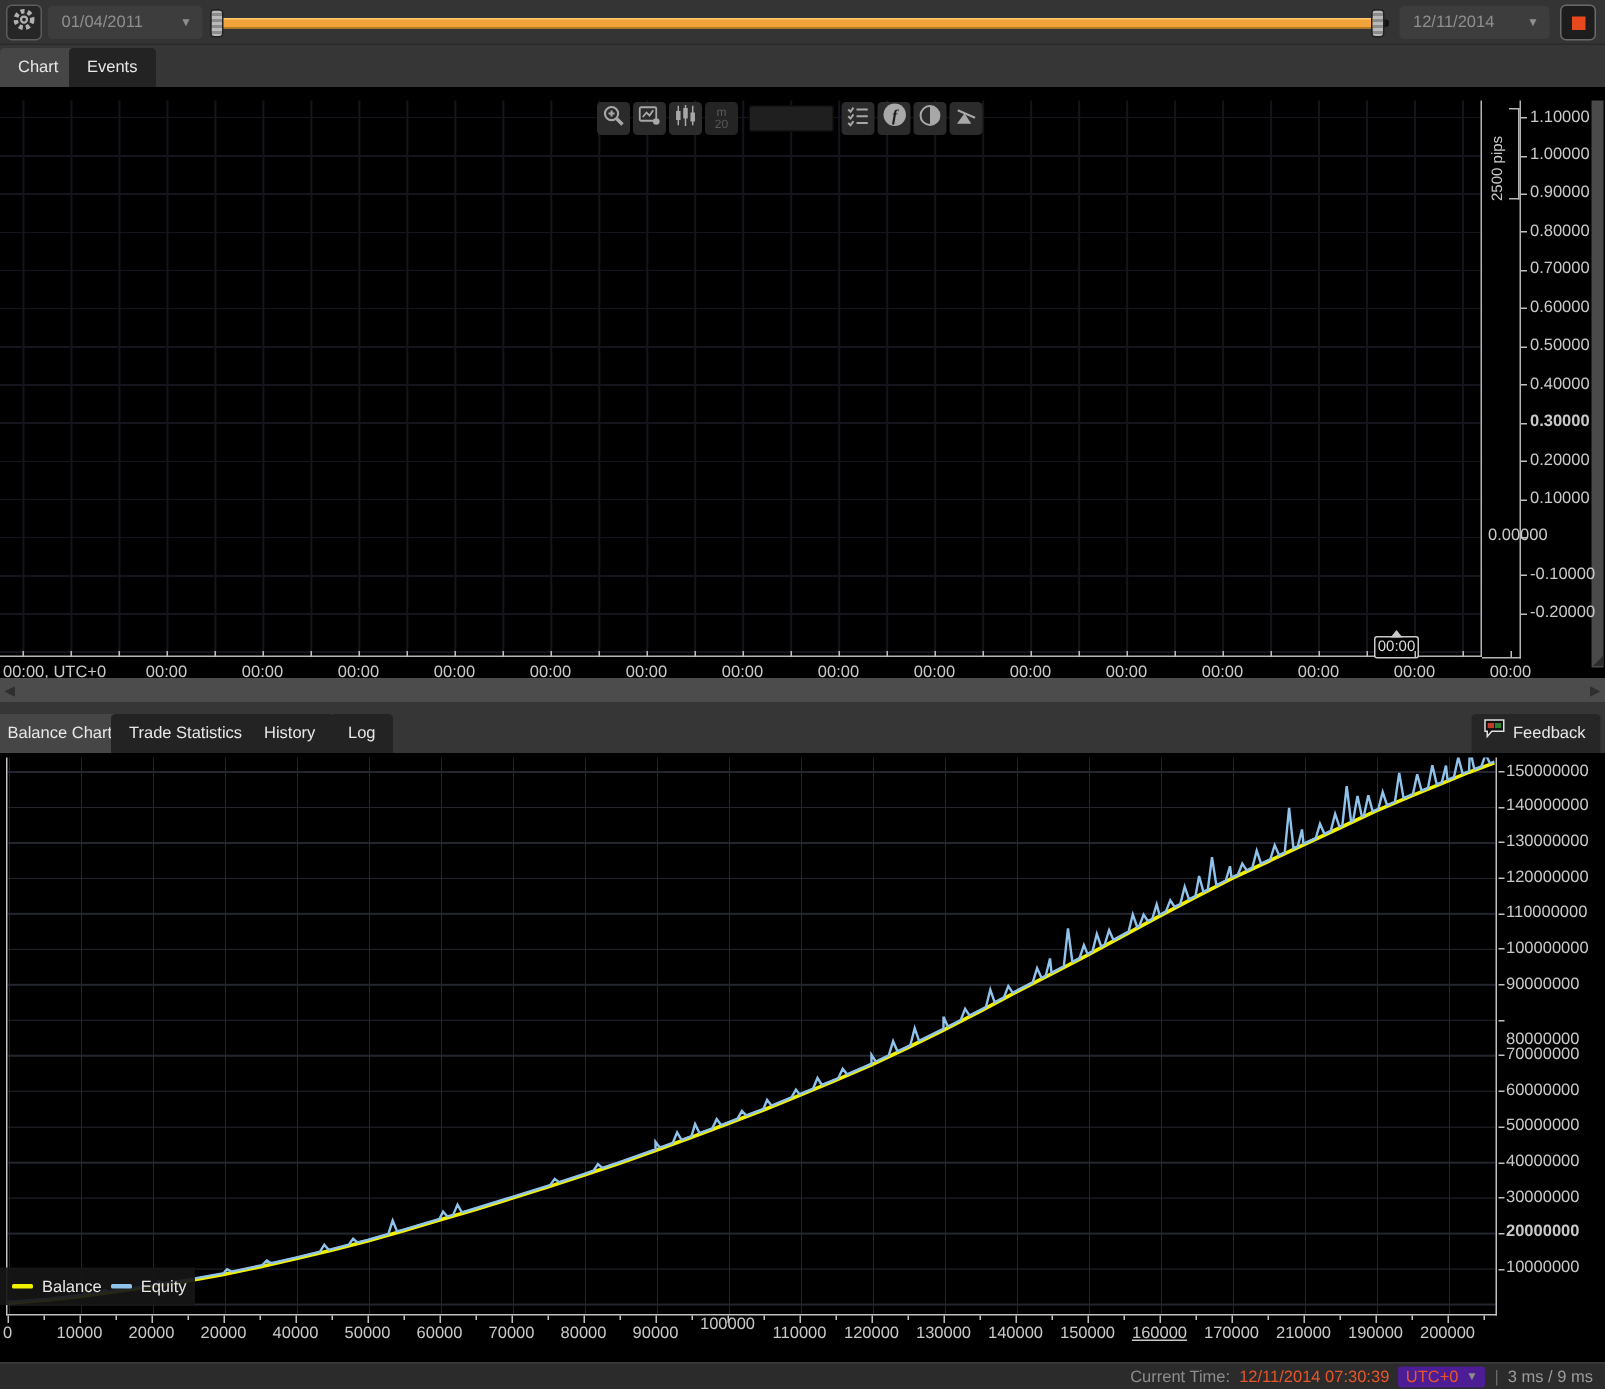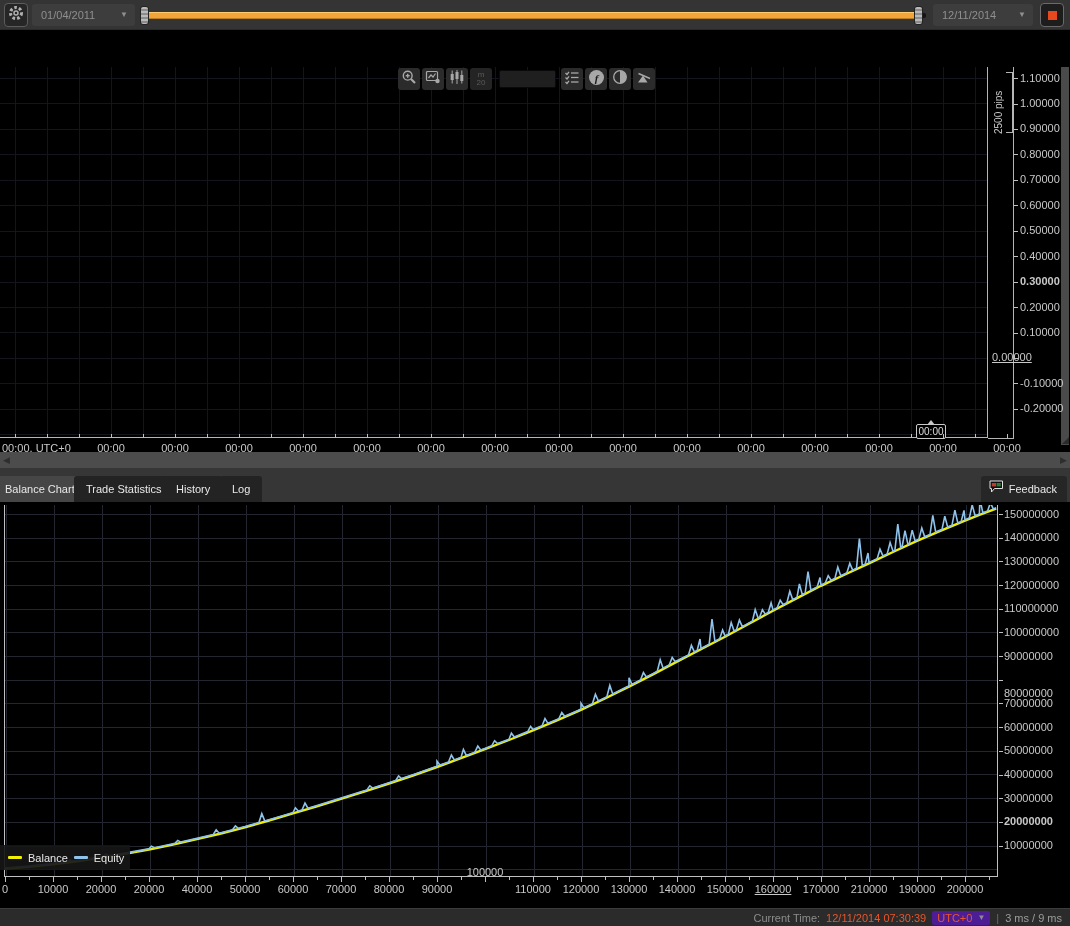--- a/index.html
+++ b/index.html
@@ -103,20 +103,24 @@
     </div>
     <div id="datefield2" class="datefield">
       <span>12/11/2014</span>
       <span class="arrow">▼</span>
     </div>
     <div id="stopbtn" class="iconbtn">
       <span id="stopsq"></span>
     </div>
   </div>
 
+  <div id="tabbar1" class="abs tabbar">
+    <div class="tab active" style="left:0;"><span>Chart</span></div>
+    <div class="tab" style="left:46px;"><span>Events</span></div>
+  </div>
 
   <div id="chart1" class="abs">
     <div id="plot1" class="abs"></div>
     <div id="c1yaxis" class="abs"></div>
     <div id="c1xext" class="abs"></div>
 
     <div id="c1toolbar" class="abs">
       <div class="tbtn">
         <span><svg width="16" height="16" viewBox="0 0 16 16" fill="none" stroke="#a8a8a8" stroke-width="1.4">
               <circle cx="6.7" cy="6.7" r="4.4"></circle>
@@ -210,21 +214,21 @@
       <div class="axlab" style="position: absolute; left: 1020px; top: 166.2px;">0.50000</div>
       <div class="t1tick" style="position: absolute; left: 1014px; top: 198.2px;"></div>
       <div class="axlab" style="position: absolute; left: 1020px; top: 191.7px;">0.40000</div>
       <div class="t1tick" style="position: absolute; left: 1014px; top: 223.6px;"></div>
       <div class="axlab" style="position: absolute; left: 1020px; top: 217.1px; font-weight: bold;">0.30000</div>
       <div class="t1tick" style="position: absolute; left: 1014px; top: 249px;"></div>
       <div class="axlab" style="position: absolute; left: 1020px; top: 242.5px;">0.20000</div>
       <div class="t1tick" style="position: absolute; left: 1014px; top: 274.5px;"></div>
       <div class="axlab" style="position: absolute; left: 1020px; top: 268px;">0.10000</div>
       <div class="t1tick" style="position: absolute; left: 1014px; top: 299.9px;"></div>
-      <div class="axlab" style="position: absolute; left: 992px; top: 293.4px; text-decoration: underline;">0.00000</div>
+      <div class="axlab" style="position: absolute; left: 992px; top: 293.4px;">0.00000</div>
       <div class="t1tick" style="position: absolute; left: 1014px; top: 325.4px;"></div>
       <div class="axlab" style="position: absolute; left: 1020px; top: 318.9px;">-0.10000</div>
       <div class="t1tick" style="position: absolute; left: 1014px; top: 350.8px;"></div>
       <div class="axlab" style="position: absolute; left: 1020px; top: 344.3px;">-0.20000</div>
       <div class="axlab" style="position: absolute; left: 2px; top: 384px;">00:00, UTC+0</div>
       <div class="axlab" style="position: absolute; left: 111px; top: 384px; transform: translateX(-50%);">00:00</div>
       <div class="axlab" style="position: absolute; left: 175px; top: 384px; transform: translateX(-50%);">00:00</div>
       <div class="axlab" style="position: absolute; left: 239px; top: 384px; transform: translateX(-50%);">00:00</div>
       <div class="axlab" style="position: absolute; left: 303px; top: 384px; transform: translateX(-50%);">00:00</div>
       <div class="axlab" style="position: absolute; left: 367px; top: 384px; transform: translateX(-50%);">00:00</div>
@@ -337,21 +341,21 @@
       <div class="axlab" style="position: absolute; left: 2px; top: 381px;">0</div>
       <div class="axlab" style="position: absolute; left: 53px; top: 381px; transform: translateX(-50%);">10000</div>
       <div class="axlab" style="position: absolute; left: 101px; top: 381px; transform: translateX(-50%);">20000</div>
       <div class="axlab" style="position: absolute; left: 149px; top: 381px; transform: translateX(-50%);">20000</div>
       <div class="axlab" style="position: absolute; left: 197px; top: 381px; transform: translateX(-50%);">40000</div>
       <div class="axlab" style="position: absolute; left: 245px; top: 381px; transform: translateX(-50%);">50000</div>
       <div class="axlab" style="position: absolute; left: 293px; top: 381px; transform: translateX(-50%);">60000</div>
       <div class="axlab" style="position: absolute; left: 341px; top: 381px; transform: translateX(-50%);">70000</div>
       <div class="axlab" style="position: absolute; left: 389px; top: 381px; transform: translateX(-50%);">80000</div>
       <div class="axlab" style="position: absolute; left: 437px; top: 381px; transform: translateX(-50%);">90000</div>
-      <div class="axlab" style="position: absolute; left: 485px; top: 364px; transform: translateX(-50%);">100000</div>
+      <div class="axlab" style="position: absolute; left: 485px; top: 375px; transform: translateX(-50%);">100000</div>
       <div class="axlab" style="position: absolute; left: 533px; top: 381px; transform: translateX(-50%);">110000</div>
       <div class="axlab" style="position: absolute; left: 581px; top: 381px; transform: translateX(-50%);">120000</div>
       <div class="axlab" style="position: absolute; left: 629px; top: 381px; transform: translateX(-50%);">130000</div>
       <div class="axlab" style="position: absolute; left: 677px; top: 381px; transform: translateX(-50%);">140000</div>
       <div class="axlab" style="position: absolute; left: 725px; top: 381px; transform: translateX(-50%);">150000</div>
       <div class="axlab" style="position: absolute; left: 773px; top: 381px; transform: translateX(-50%); text-decoration: underline;">160000</div>
       <div class="axlab" style="position: absolute; left: 821px; top: 381px; transform: translateX(-50%);">170000</div>
       <div class="axlab" style="position: absolute; left: 869px; top: 381px; transform: translateX(-50%);">210000</div>
       <div class="axlab" style="position: absolute; left: 917px; top: 381px; transform: translateX(-50%);">190000</div>
       <div class="axlab" style="position: absolute; left: 965px; top: 381px; transform: translateX(-50%);">200000</div>

